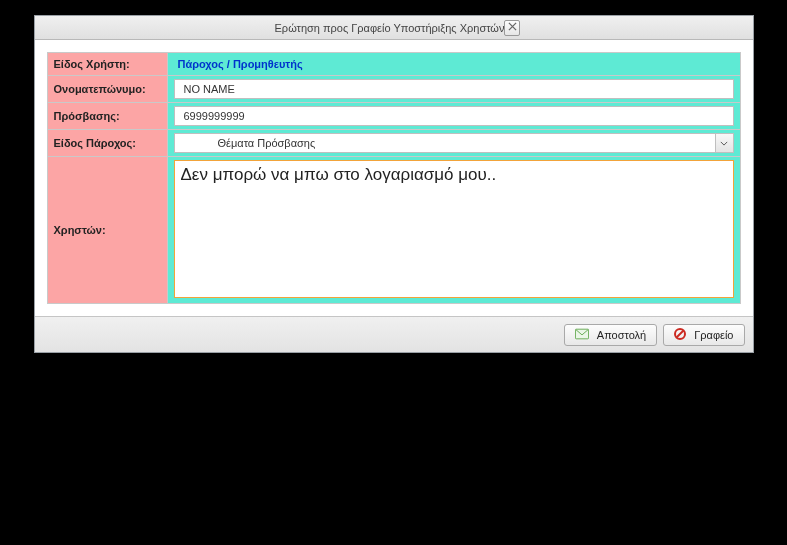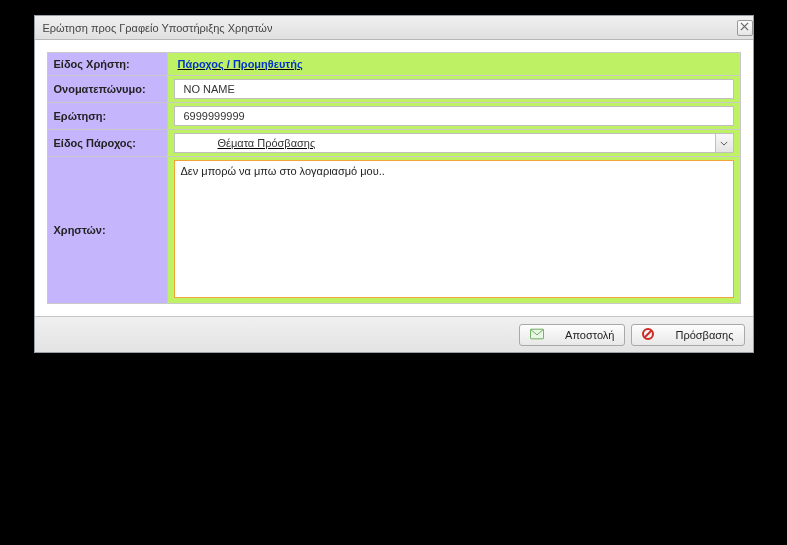--- a/index.html
+++ b/index.html
@@ -23,21 +23,21 @@
     border: 1px solid #9aa0a6;
     display: flex;
     flex-direction: column;
   }
   .titlebar {
     height: 24px;
     background: linear-gradient(#f0f0f0, #e0e0e0);
     border-bottom: 1px solid #b8b8b8;
     display: flex;
     align-items: center;
-    justify-content: space-between;
+    justify-content: center;
     padding: 0 0 0 8px;
     color: #444;
     font-size: 11px;
   }
   .close-btn {
     width: 16px;
     height: 16px;
     border: 1px solid #999;
     background: linear-gradient(#fdfdfd,#e6e6e6);
     border-radius: 2px;
@@ -56,27 +56,26 @@
     width: 100%;
     border-collapse: collapse;
   }
   .form-table td {
     border: 1px solid #c9c9c9;
     padding: 3px 6px;
     vertical-align: middle;
   }
   .label-cell {
     width: 120px;
-    background: #c4b5fd;
+    background: #fca5a5;
     font-weight: bold;
     color: #222;
   }
   .value-cell {
-    background: #bef264;
-    text-decoration: underline;
+    background: #5eead4;
   }
   .user-type-val {
     color: #0033cc;
     font-weight: bold;
     padding: 2px 4px;
   }
   input[type="text"].field {
     width: 100%;
     border: 1px solid #bfbfbf;
     background: #fff;
@@ -109,21 +108,21 @@
   }
   .select-arrow svg { width: 8px; height: 5px; }
   .textarea-row .label-cell { vertical-align: middle; }
   textarea.msg {
     width: 100%;
     height: 138px;
     border: 1px solid #f2a33a;
     background: #fff;
     padding: 4px 6px;
     font-family: inherit;
-    font-size: 11px;
+    font-size: 17px;
     color: #222;
     resize: none;
     outline: none;
   }
   .footer {
     height: 36px;
     background: linear-gradient(#f0f0f0,#e3e3e3);
     border-top: 1px solid #c5c5c5;
     display: flex;
     justify-content: flex-end;
@@ -135,21 +134,21 @@
     border: 1px solid #a9a9a9;
     background: linear-gradient(#fdfdfd,#e8e8e8);
     border-radius: 3px;
     padding: 3px 10px;
     font-size: 11px;
     font-family: inherit;
     color: #222;
     cursor: pointer;
     display: flex;
     align-items: center;
-    gap: 21px;
+    gap: 8px;
   }
   .icon-mail { width: 14px; height: 12px; }
   .icon-forbid { width: 12px; height: 12px; }
 </style>
 </head>
 <body>
 
 <div class="shadow-wrap">
 <div class="window">
 
@@ -173,21 +172,21 @@
           <div class="user-type-val">Πάροχος / Προμηθευτής</div>
         </td>
       </tr>
       <tr>
         <td class="label-cell">Ονοματεπώνυμο:</td>
         <td class="value-cell">
           <input type="text" class="field" value="NO NAME" style="">
         </td>
       </tr>
       <tr>
-        <td class="label-cell">Ερώτηση:</td>
+        <td class="label-cell">Πρόσβασης:</td>
         <td class="value-cell">
           <input type="text" class="field" value="6999999999" style="">
         </td>
       </tr>
       <tr>
         <td class="label-cell">Είδος Πάροχος:</td>
         <td class="value-cell">
           <div class="select-wrap">
             <div class="select-display">Θέματα Πρόσβασης</div>
             <div class="select-arrow">
@@ -218,18 +217,18 @@
       </span>
       <span>Αποστολή</span>
     </button>
     <button class="btn">
       <span>
         <svg class="icon-forbid" viewBox="0 0 12 12">
           <circle cx="6" cy="6" r="5" fill="none" stroke="#cc2a22" stroke-width="2"></circle>
           <line x1="2.5" y1="9.5" x2="9.5" y2="2.5" stroke="#cc2a22" stroke-width="2"></line>
         </svg>
       </span>
-      <span>Πρόσβασης</span>
+      <span>Γραφείο</span>
     </button>
   </div>
 
 </div>
 </div>
 
 </body></html>

